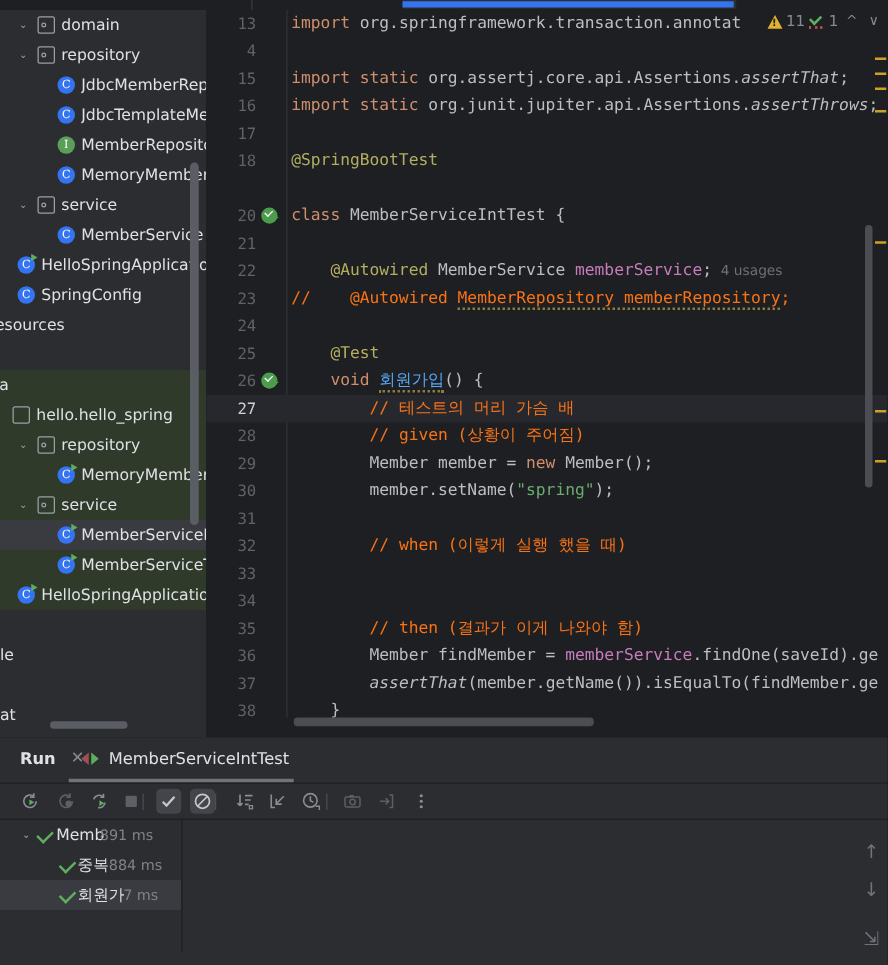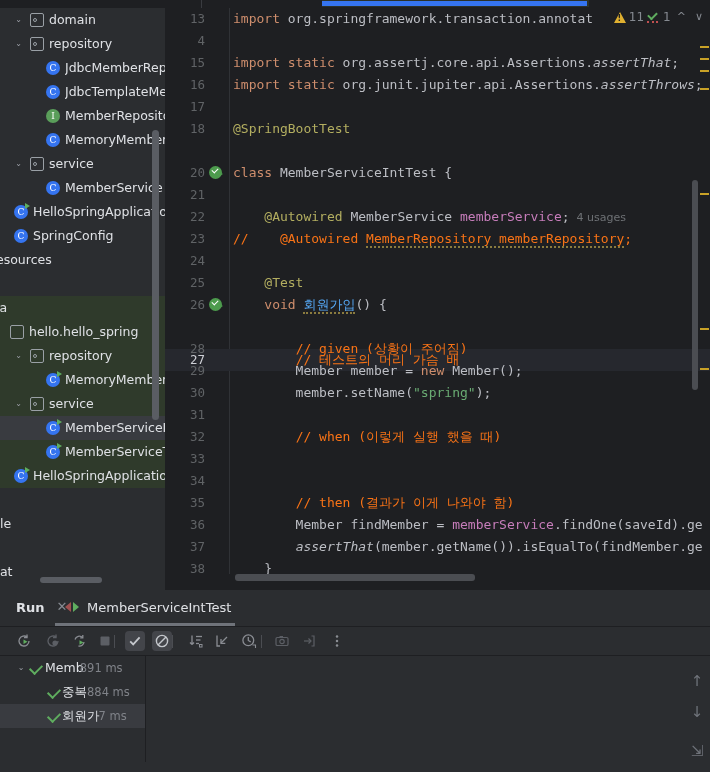--- a/index.html
+++ b/index.html
@@ -45,21 +45,21 @@
   #editor{position:absolute;left:165px;top:0;width:545px;height:590px;background:#1e1f22;overflow:hidden;}
   #tabstrip{position:absolute;left:0;top:0;width:545px;height:8px;background:#1e1f22;}
   #tabstrip .greenzone{position:absolute;left:0;top:0;width:545px;height:7px;background:#2a312a;}
   #tabstrip .darkleft{position:absolute;left:0;top:0;width:157px;height:8px;background:#1e1f22;}
   #tabstrip .darkright{position:absolute;left:424px;top:0;width:121px;height:8px;background:#1e1f22;}
   #tabstrip .activeline{position:absolute;left:157px;top:1px;width:265px;height:5px;background:#3574f0;}
   #tabstrip .sep{position:absolute;left:36px;top:0;width:1px;height:8px;background:#393b40;}
 
   #code{position:absolute;left:0;top:8px;width:545px;height:566px;}
   .ln{position:absolute;left:0;width:545px;height:22px;line-height:22px;}
-  .ln.hl{background:#26282e;margin-top:33px;}
+  .ln.hl{background:#26282e;}
   .gut{position:absolute;left:0;width:40px;text-align:right;font-size:12.5px;
        color:#606366;font-family:"DejaVu Sans Mono","Liberation Mono",monospace;}
   .ln.hl .gut{color:#ced0d6;}
   .gutter-sep{position:absolute;left:64px;top:8px;width:1px;height:566px;background:#303236;}
   .src{position:absolute;left:68px;white-space:pre;font-size:13px;
        font-family:"DejaVu Sans Mono","Liberation Mono",monospace;color:#bcbec4;}
   .kw{color:#cf8e6d;} .ann{color:#b3ae60;} .str{color:#6aab73;}
   .cmt{color:#f97316;} .fld{color:#c77dbb;}
   .stat{font-style:italic;color:#bcbec4;}
   .usg{color:#6e7175;font-size:11px;font-family:"DejaVu Sans","Liberation Sans",sans-serif;}

